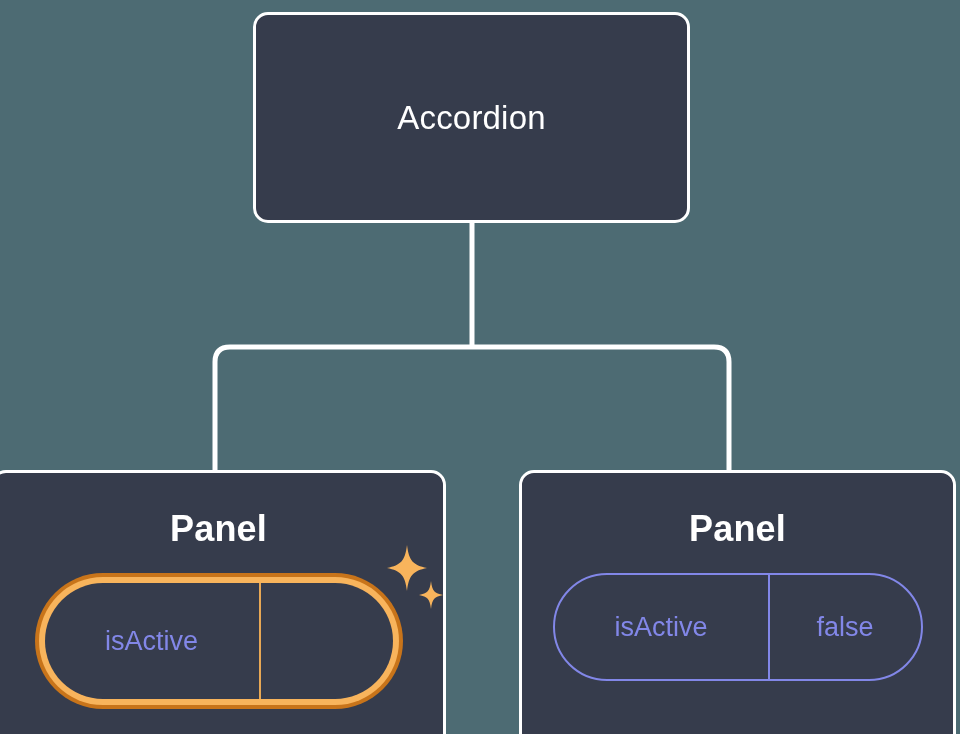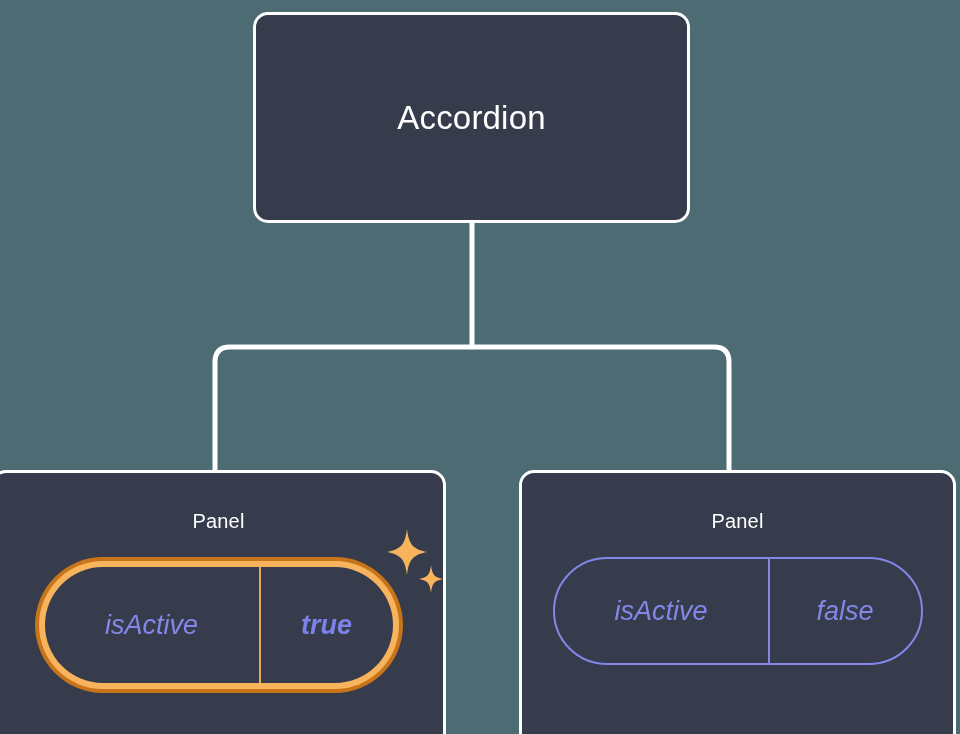--- a/index.html
+++ b/index.html
@@ -66,31 +66,30 @@
   .panel-left {
     left: -9px;
     width: 455px;
   }
   .panel-right {
     left: 519px;
     width: 437px;
   }
   .node-title-panel {
     color: #ffffff;
-    font-size: 20px;
-    font-weight: 400;
+    font-size: 36px;
+    font-weight: 700;
     letter-spacing: 0.2px;
     line-height: 1;
   }
 
   
   .pill-wrap {
     position: relative;
     margin-top: 26px;
-    font-style: italic;
   }
 
   .pill {
     box-sizing: border-box;
     display: flex;
     align-items: stretch;
     background: #363c4c;
     border-radius: 999px;
     overflow: hidden;
   }
@@ -181,21 +180,20 @@
   </div>
 
   <div class="node node-panel panel-left">
     <span class="node-title-panel">Panel</span>
 
     <div class="pill-wrap">
       <div class="pill-highlight-outer">
         <div class="pill-highlight-inner">
           <div class="pill-highlight-core">
             <div class="pill-cell key">isActive</div>
-            <div class="pill-cell val">true</div>
           </div>
         </div>
       </div>
 
       <svg class="sparkles" viewBox="0 0 62 72" width="62" height="72">
         <path d="M 24 4 C 26 20 30 24 44 27 C 30 30 26 34 24 50 C 22 34 18 30 4 27 C 18 24 22 20 24 4 Z" fill="#f8b45c"></path>
         <path d="M 48 40 C 49.2 50 51.6 52.4 60 54 C 51.6 55.6 49.2 58 48 68 C 46.8 58 44.4 55.6 36 54 C 44.4 52.4 46.8 50 48 40 Z" fill="#f8b45c"></path>
       </svg>
     </div>
   </div>

